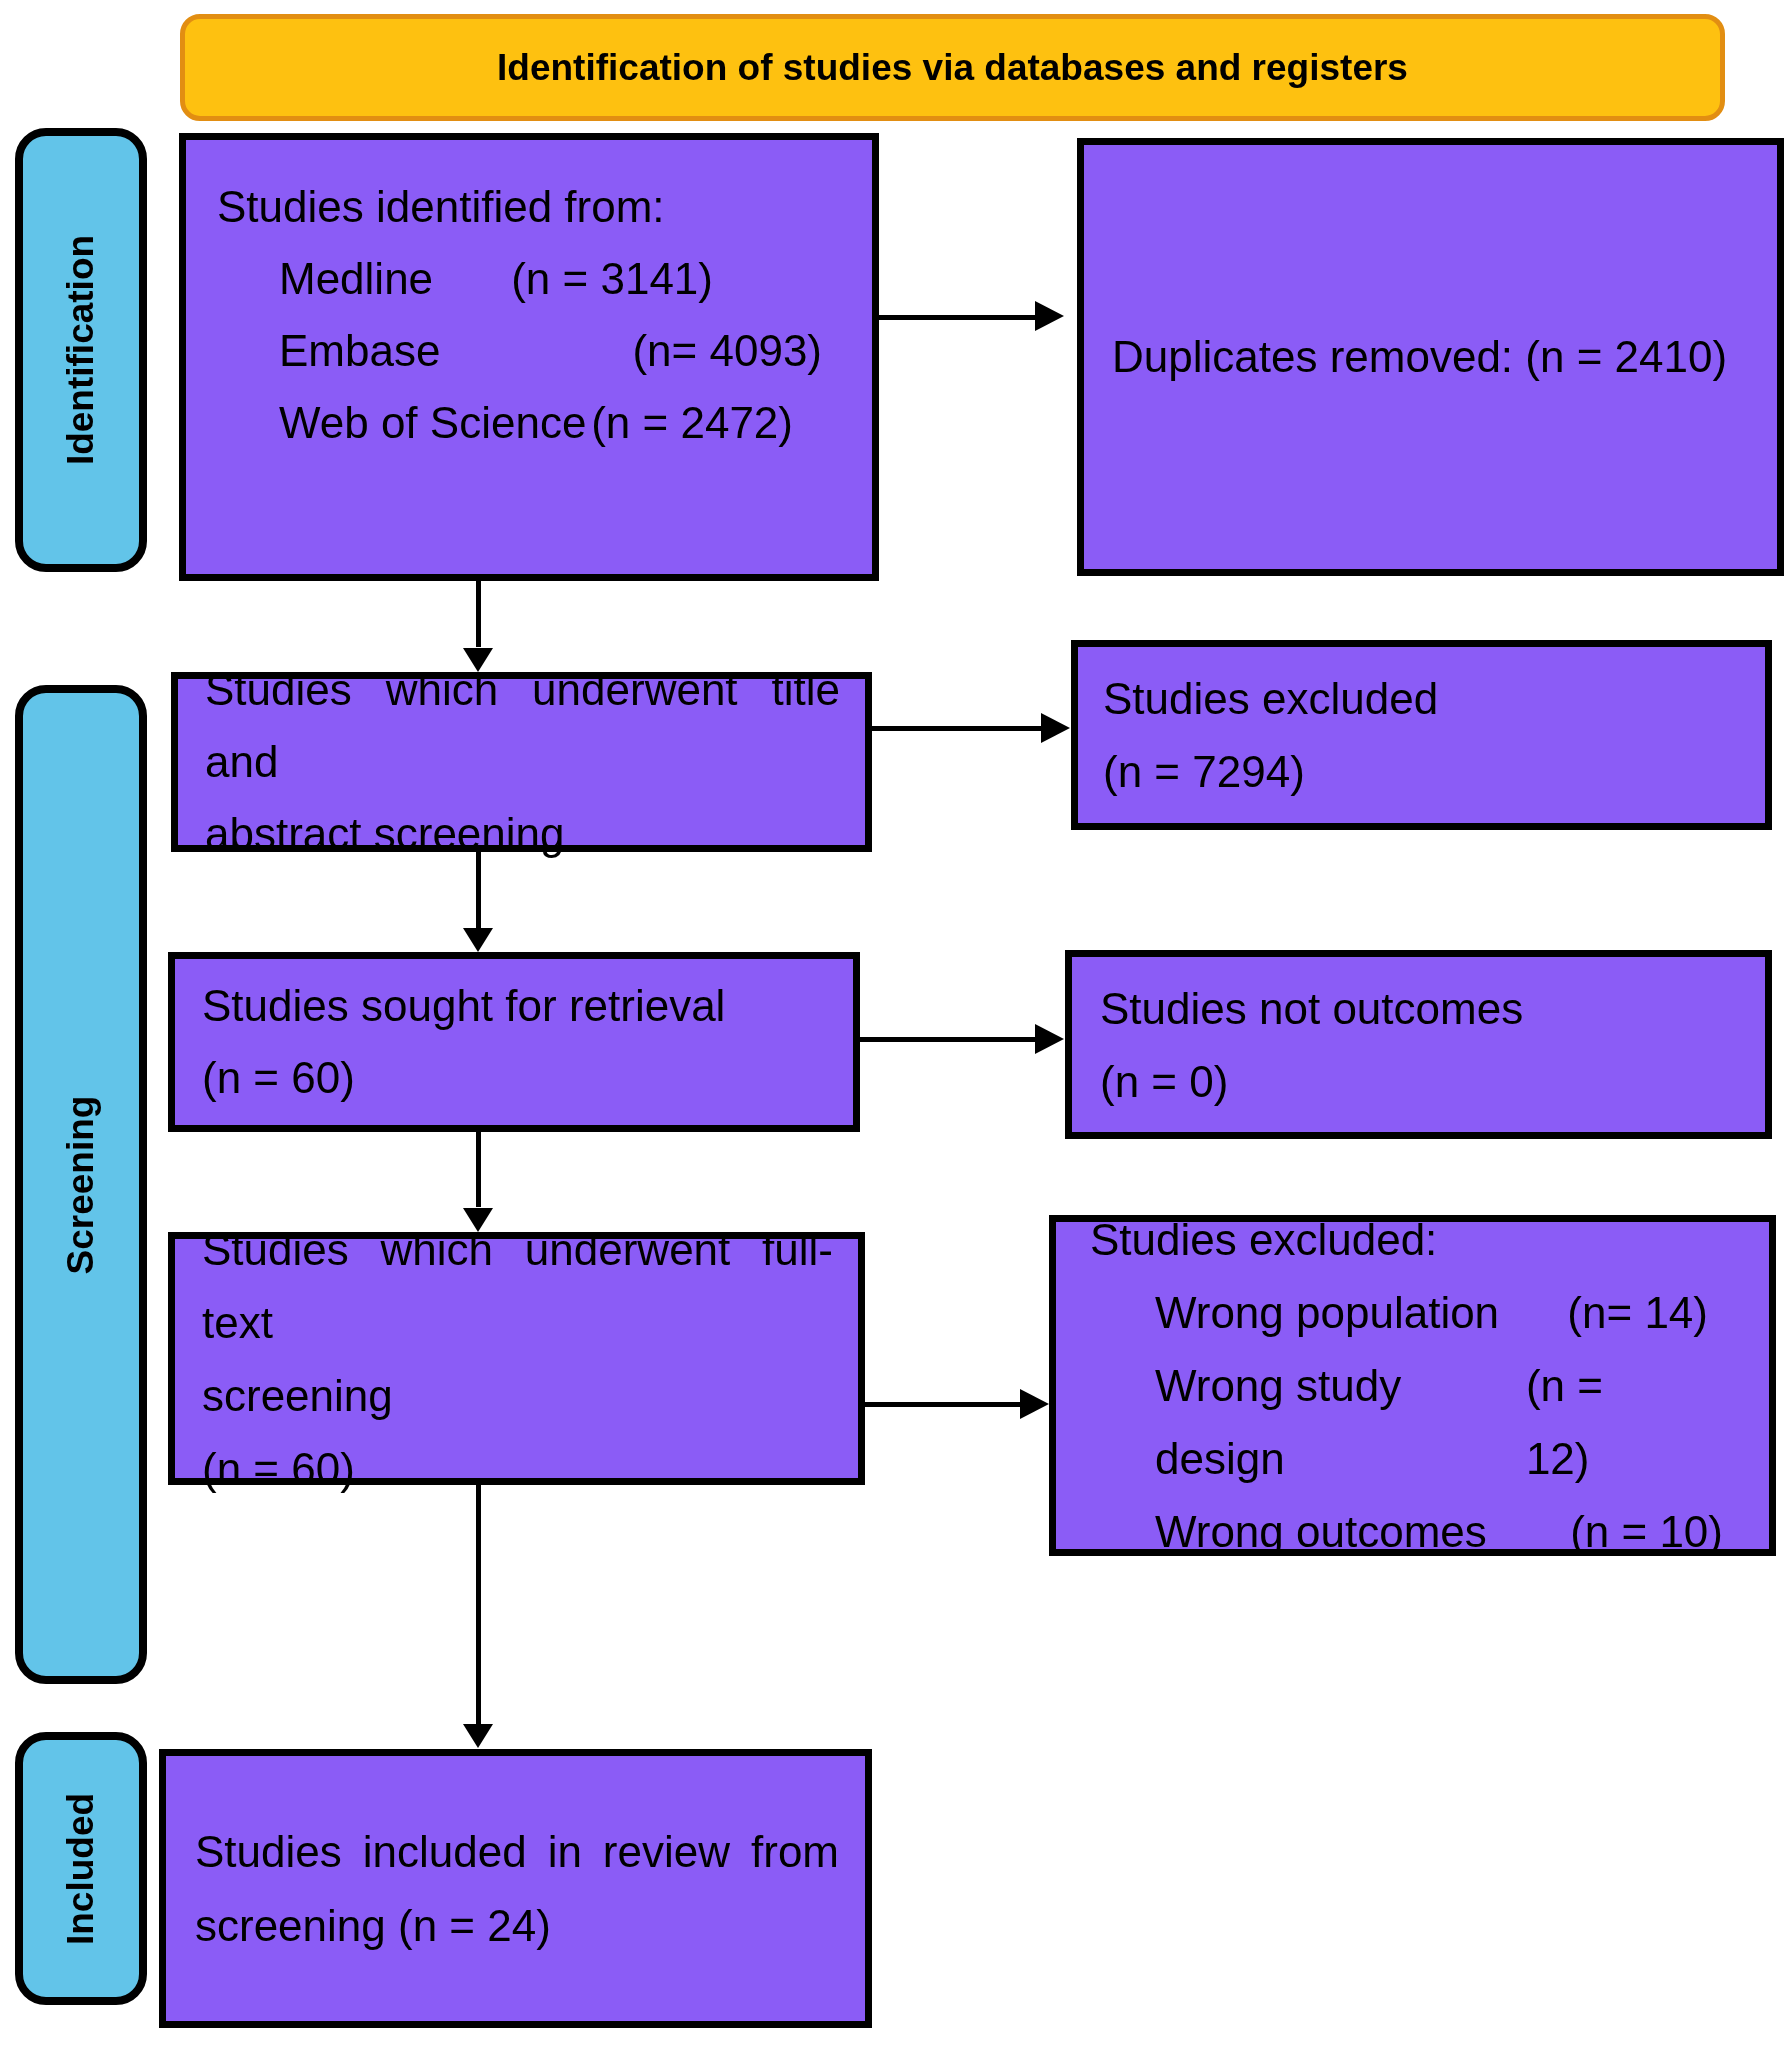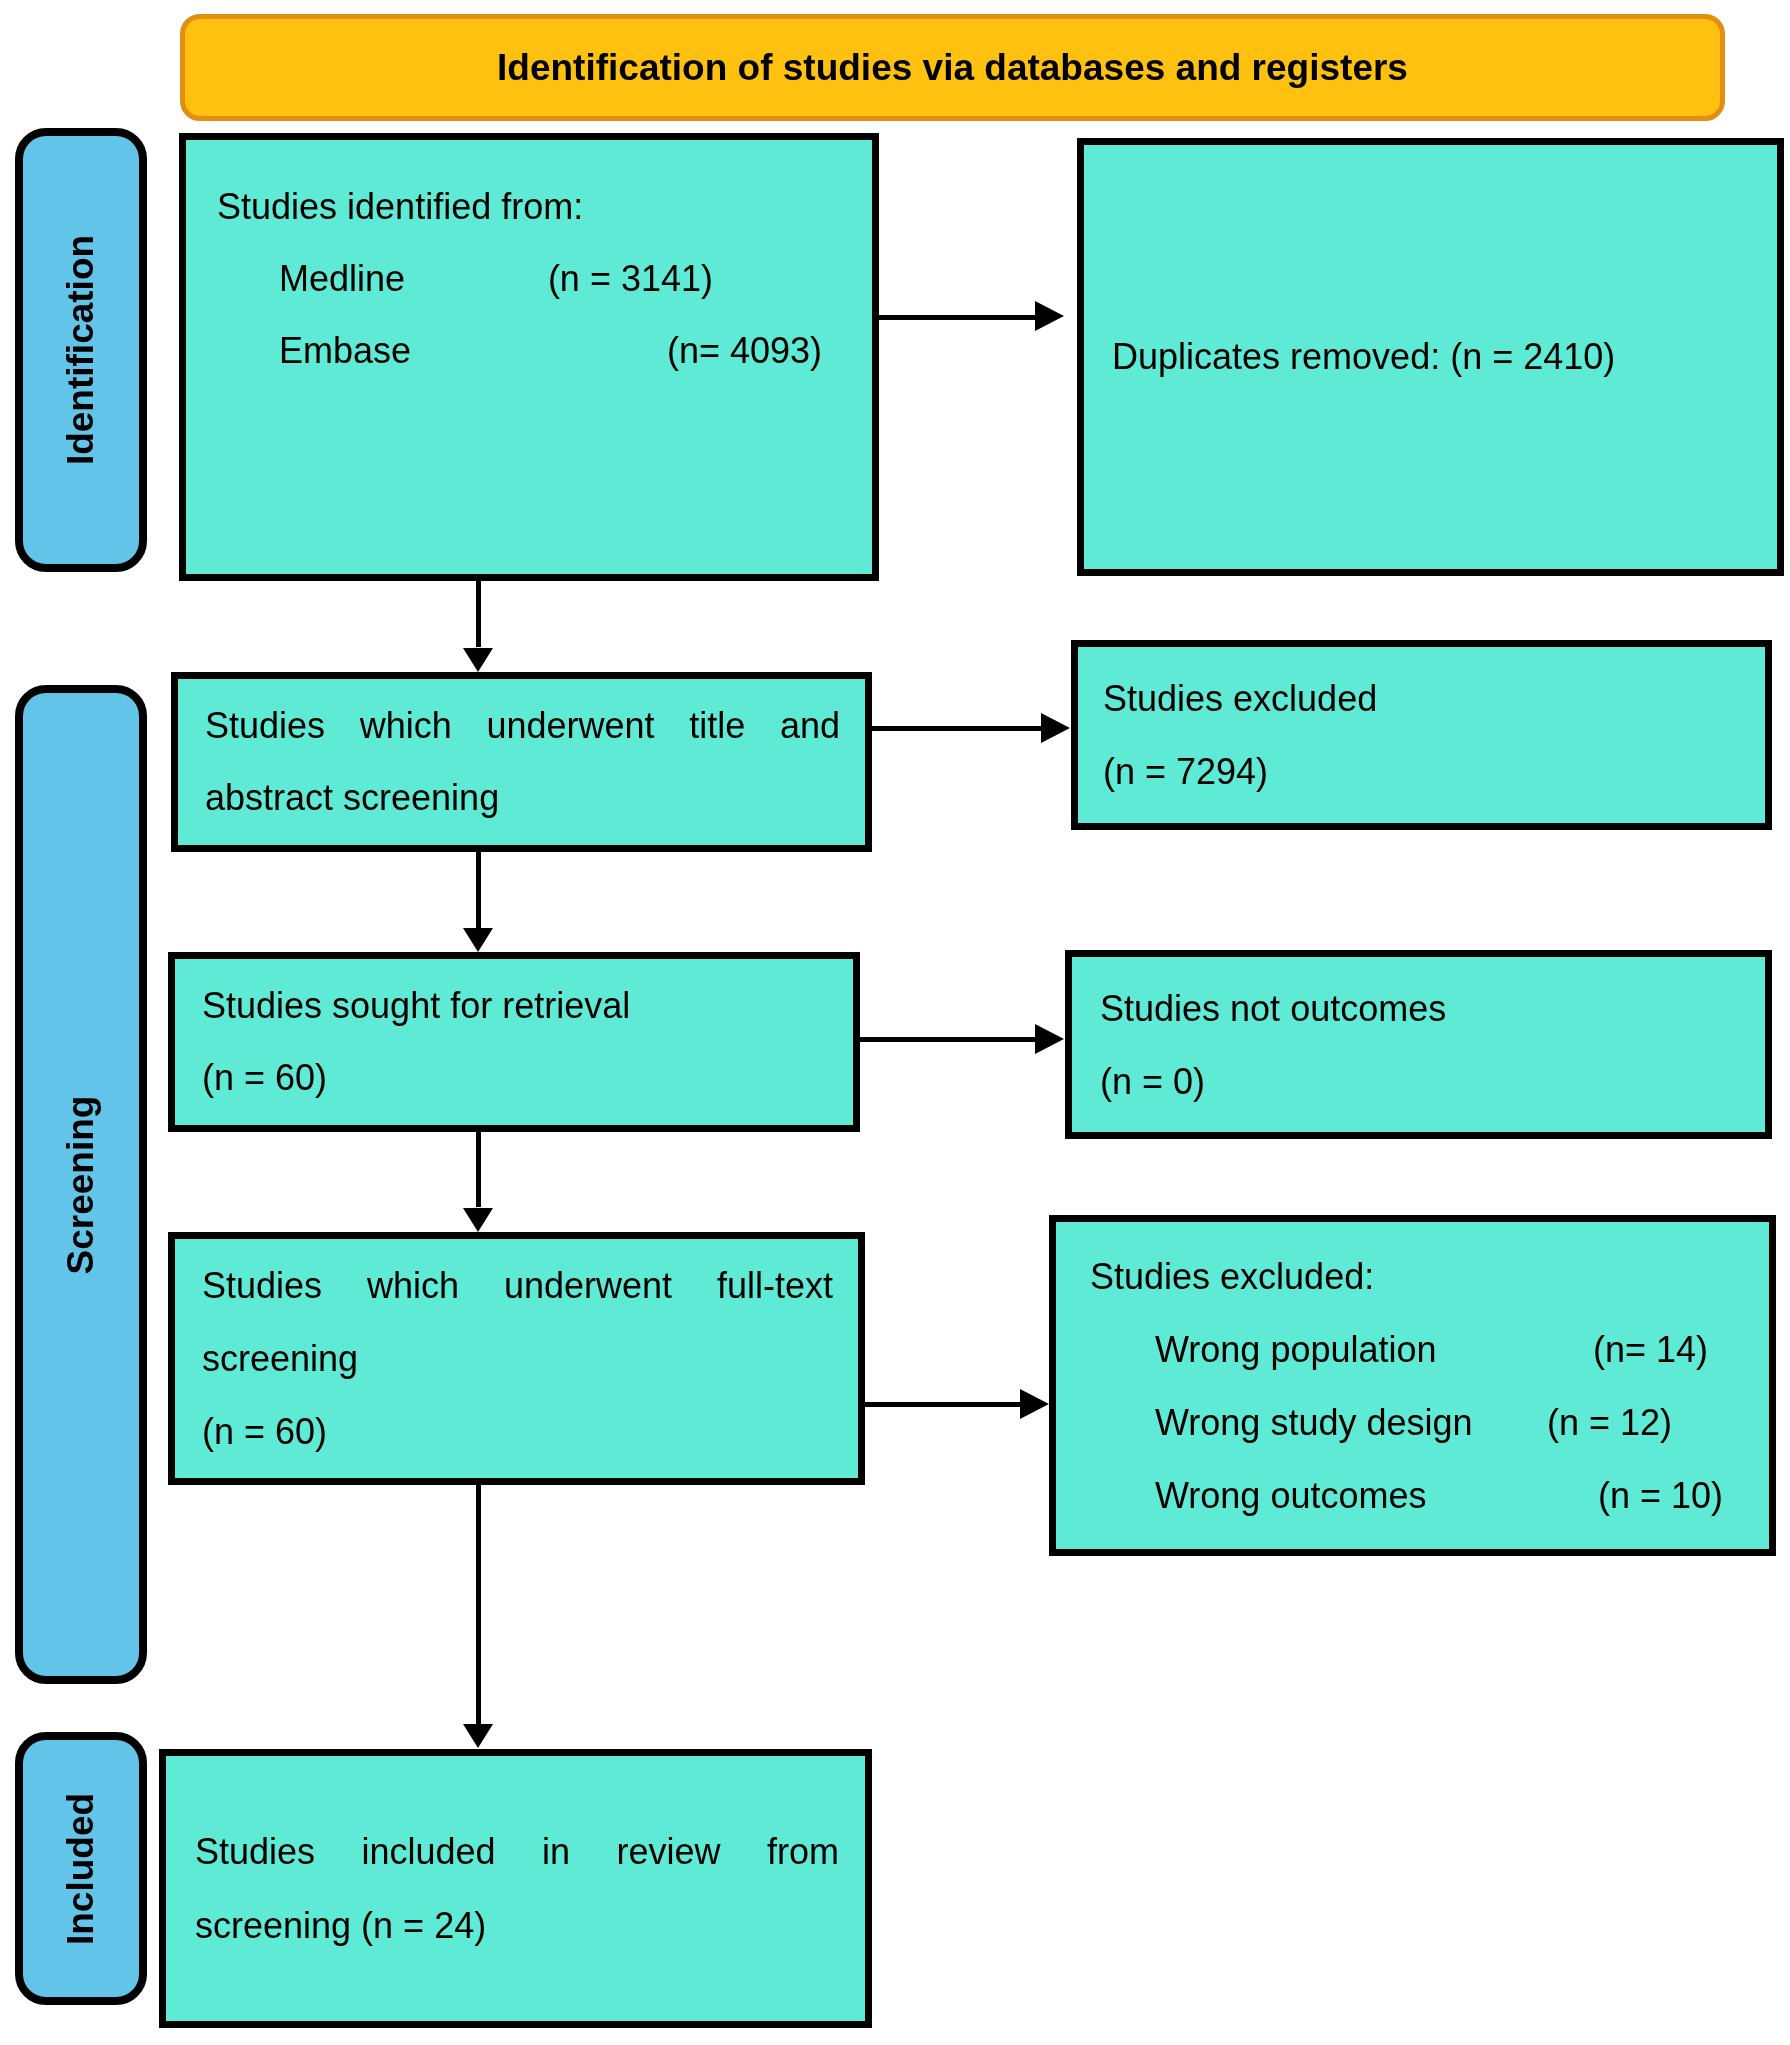--- a/index.html
+++ b/index.html
@@ -44,24 +44,24 @@
     overflow: visible;
   }
   .stage .vtext { transform: rotate(-90deg); white-space: nowrap; }
   .stage-id  { top: 128px;  height: 444px;  }
   .stage-scr { top: 685px; height: 999px; }
   .stage-inc { top: 1732px; height: 273px;  }
 
   
   .box {
     position: absolute;
-    background: #5eead4;
+    background: #8b5cf6;
     border: 7px solid #000;
     box-sizing: border-box;
-    font-size: 36px;
+    font-size: 44px;
     line-height: 72px;
   }
   .vcenter { display: flex; flex-direction: column; justify-content: center; }
   .just { text-align: justify; text-align-last: justify; text-justify: inter-word; }
 
   .box1 { left: 179px; top: 133px; width: 700px; height: 448px; padding: 31px 35px 0 31px; }
   .src-row { display: flex; justify-content: space-between; margin-left: 62px; }
   .src-row.w1 { width: 434px; }
   .src-row.w2 { width: 543px; }
   .src-row.w3 { width: 514px; }
@@ -134,20 +134,24 @@
   <div class="box box1">
     <div>Studies identified from:</div>
     <div class="src-row w1">
       <span>Medline</span>
       <span>(n = 3141)</span>
     </div>
     <div class="src-row w2">
       <span>Embase</span>
       <span>(n= 4093)</span>
     </div>
+    <div class="src-row w3">
+      <span>Web of Science</span>
+      <span>(n = 2472)</span>
+    </div>
   </div>
 
   <div class="box box2 vcenter">
     <div class="just">Studies which underwent title and</div>
     <div>abstract screening</div>
   </div>
 
   <div class="box box3 vcenter">
     <div>Studies sought for retrieval</div>
     <div>(n = 60)</div>

